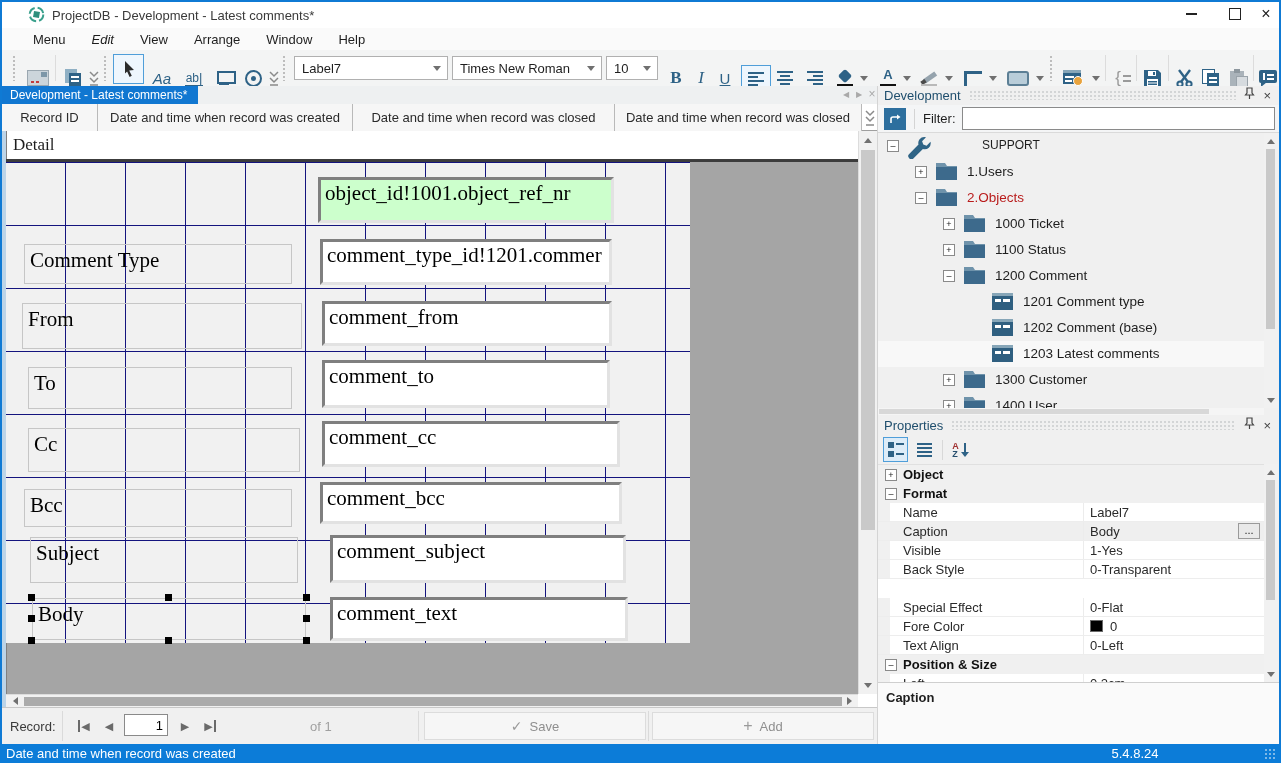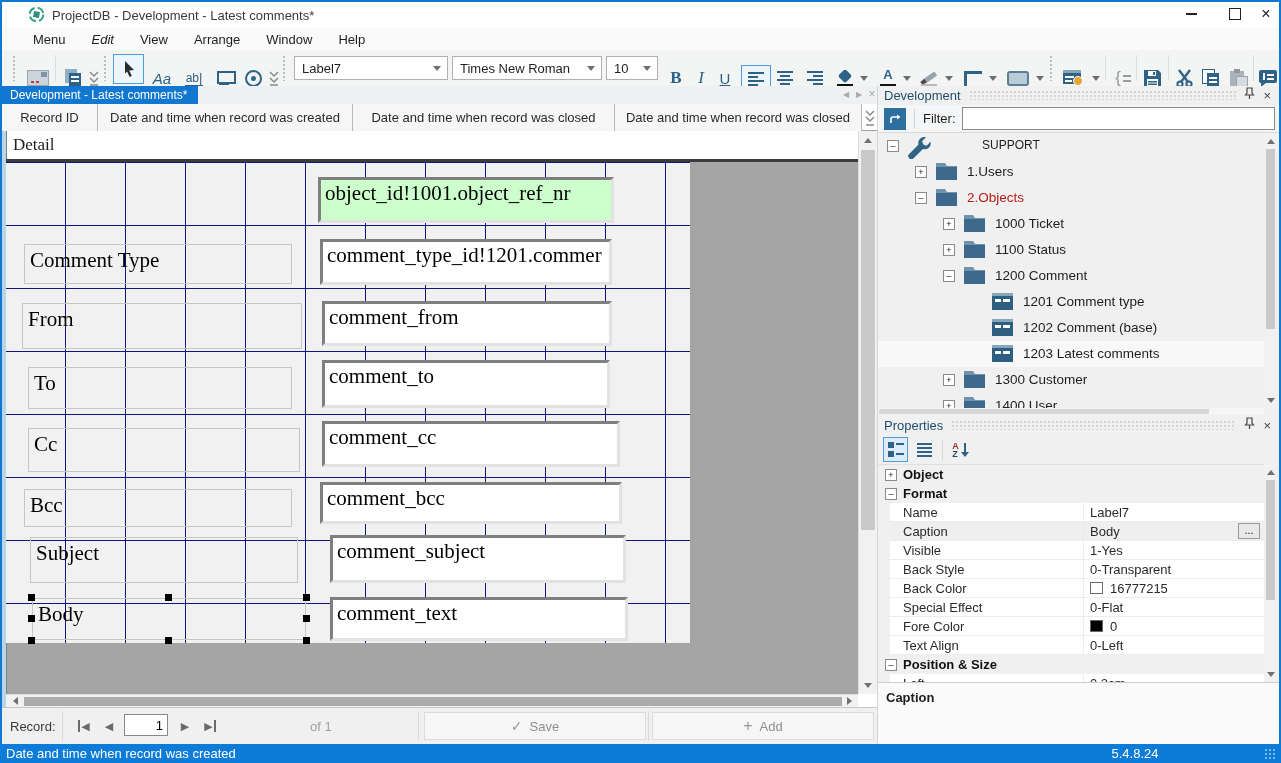--- a/index.html
+++ b/index.html
@@ -544,27 +544,20 @@
         <div style="position: absolute; left: 25px; top: 2px; font-size: 13px; color: rgb(42, 42, 42);">Visible</div>
         <div style="position: absolute; left: 205px; top: 0px; width: 1px; height: 19px; background: rgb(236, 236, 236);"></div>
         <div style="position: absolute; left: 212px; top: 2px; font-size: 13px; color: rgb(42, 42, 42); white-space: nowrap;">1-Yes</div>
       </div>
       <div style="position: absolute; left: 0px; top: 95px; width: 386px; height: 19px; box-sizing: border-box; overflow: hidden; border-bottom: 1px solid rgb(237, 237, 237);">
         <div style="position: absolute; left: 0px; top: 0px; width: 12px; height: 19px; background: rgb(240, 240, 240);"></div>
         <div style="position: absolute; left: 25px; top: 2px; font-size: 13px; color: rgb(42, 42, 42);">Back Style</div>
         <div style="position: absolute; left: 205px; top: 0px; width: 1px; height: 19px; background: rgb(236, 236, 236);"></div>
         <div style="position: absolute; left: 212px; top: 2px; font-size: 13px; color: rgb(42, 42, 42); white-space: nowrap;">0-Transparent</div>
       </div>
-      <div style="position: absolute; left: 0px; top: 114px; width: 386px; height: 19px; box-sizing: border-box; overflow: hidden; border-bottom: 1px solid rgb(237, 237, 237);">
-        <div style="position: absolute; left: 0px; top: 0px; width: 12px; height: 19px; background: rgb(240, 240, 240);"></div>
-        <div style="position: absolute; left: 25px; top: 2px; font-size: 13px; color: rgb(42, 42, 42);">Back Color</div>
-        <div style="position: absolute; left: 205px; top: 0px; width: 1px; height: 19px; background: rgb(236, 236, 236);"></div>
-        <div style="position: absolute; left: 212px; top: 3px; width: 13px; height: 12px; background: rgb(255, 255, 255); border: 1px solid rgb(106, 106, 106); box-sizing: border-box;"></div>
-        <div style="position: absolute; left: 232px; top: 2px; font-size: 13px; color: rgb(42, 42, 42); white-space: nowrap;">16777215</div>
-      </div>
       <div style="position: absolute; left: 0px; top: 133px; width: 386px; height: 19px; box-sizing: border-box; overflow: hidden; border-bottom: 1px solid rgb(237, 237, 237);">
         <div style="position: absolute; left: 0px; top: 0px; width: 12px; height: 19px; background: rgb(240, 240, 240);"></div>
         <div style="position: absolute; left: 25px; top: 2px; font-size: 13px; color: rgb(42, 42, 42);">Special Effect</div>
         <div style="position: absolute; left: 205px; top: 0px; width: 1px; height: 19px; background: rgb(236, 236, 236);"></div>
         <div style="position: absolute; left: 212px; top: 2px; font-size: 13px; color: rgb(42, 42, 42); white-space: nowrap;">0-Flat</div>
       </div>
       <div style="position: absolute; left: 0px; top: 152px; width: 386px; height: 19px; box-sizing: border-box; overflow: hidden; border-bottom: 1px solid rgb(237, 237, 237);">
         <div style="position: absolute; left: 0px; top: 0px; width: 12px; height: 19px; background: rgb(240, 240, 240);"></div>
         <div style="position: absolute; left: 25px; top: 2px; font-size: 13px; color: rgb(42, 42, 42);">Fore Color</div>
         <div style="position: absolute; left: 205px; top: 0px; width: 1px; height: 19px; background: rgb(236, 236, 236);"></div>

